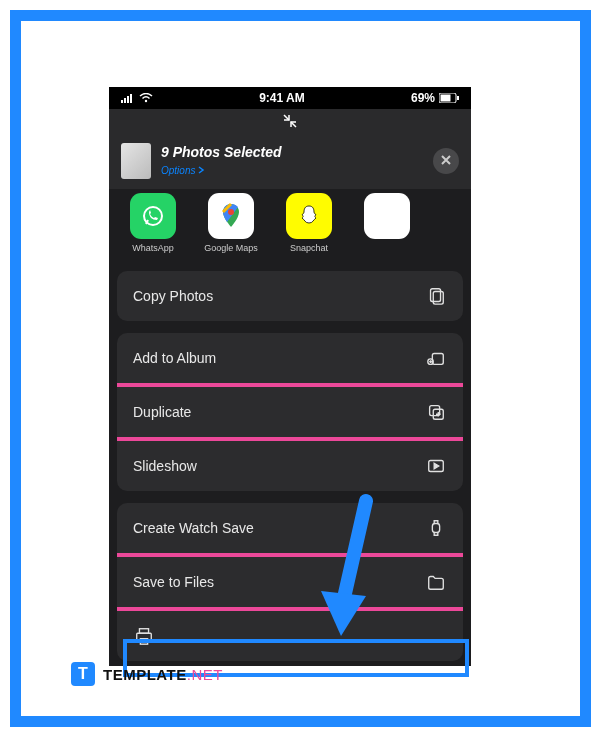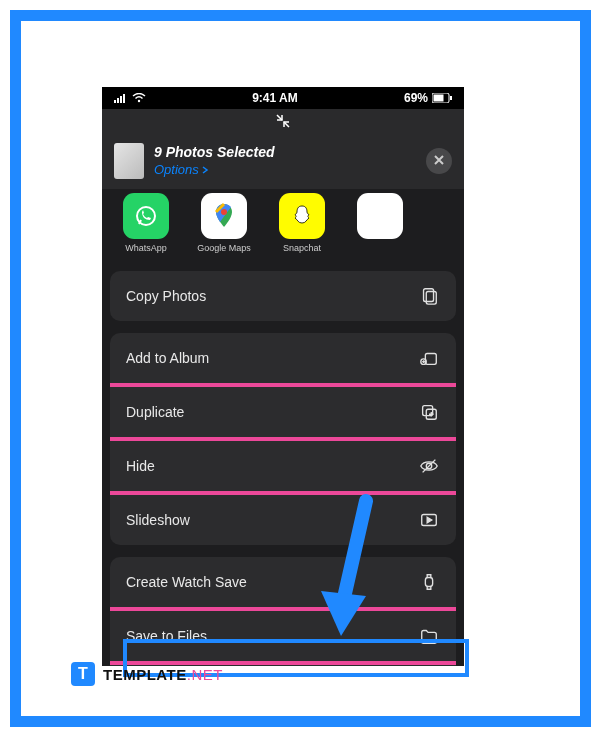--- a/index.html
+++ b/index.html
@@ -1,28 +1,28 @@
 <!DOCTYPE html>
 <html><head>
 <meta charset="utf-8">
 <style>
   * { margin: 0; padding: 0; box-sizing: border-box; font-family: -apple-system, BlinkMacSystemFont, "Segoe UI", Helvetica, Arial, sans-serif; }
   body { background: #fff; width: 601px; height: 737px; position: relative; }
   .outer-frame { position: absolute; top: 10px; left: 10px; right: 10px; bottom: 10px; border: 11px solid #2089ff; background: #fff; }
-  .phone-wrap { position: absolute; left: 81px; top: 66px; width: 362px; height: 579px; overflow: hidden; }
+  .phone-wrap { position: absolute; left: 88px; top: 66px; width: 362px; height: 579px; overflow: hidden; }
   .phone { width: 100%; height: 100%; background: #1d1d1f; color: #fff; position: relative; }
   .statusbar { height: 22px; display: flex; align-items: center; justify-content: space-between; padding: 0 12px; font-size: 12px; font-weight: 600; background: #000; }
   .status-left { display: flex; align-items: center; gap: 4px; }
   .status-right { display: flex; align-items: center; gap: 4px; }
   .collapse-row { height: 28px; display: flex; align-items: center; justify-content: center; background: #2a2a2c; }
   .header-row { display: flex; align-items: center; padding: 6px 12px 10px 12px; background: #2a2a2c; font-style: italic; }
   .thumb { width: 30px; height: 36px; background: linear-gradient(135deg,#e5e5e5,#bbb); border-radius: 3px; margin-right: 10px; flex-shrink: 0; }
   .header-text { flex: 1; }
   .header-title { font-size: 14px; font-weight: 600; color: #fff; }
-  .options-link { font-size: 13px; color: #0a84ff; display: inline-flex; align-items: center; gap: 2px; }
+  .options-link { font-size: 10px; color: #0a84ff; display: inline-flex; align-items: center; gap: 2px; }
   .close-btn { width: 26px; height: 26px; border-radius: 50%; background: #48484a; display: flex; align-items: center; justify-content: center; cursor: pointer; }
   .close-btn svg { width: 12px; height: 12px; }
   .app-row { display: flex; gap: 14px; padding: 4px 12px 6px 12px; background: #1d1d1f; overflow: hidden; }
   .app-item { width: 64px; text-align: center; flex-shrink: 0; }
   .app-icon { width: 46px; height: 46px; border-radius: 11px; margin: 0 auto 4px; display: flex; align-items: center; justify-content: center; overflow: hidden; }
   .app-label { font-size: 9px; color: #ccc; white-space: nowrap; }
   .tiktok-bg { background: #000; }
   .whatsapp-bg { background: #25d366; }
   .gmaps-bg { background: #fff; }
   .snapchat-bg { background: #fffc00; }
@@ -174,30 +174,20 @@
           <span>Duplicate</span>
           <span class="row-icon">
             <svg viewBox="0 0 22 22">
                 <rect x="4" y="4" width="11" height="11" rx="2"></rect>
                 <rect x="8" y="8" width="11" height="11" rx="2"></rect>
                 <path d="M13.5 11 v5 M11 13.5 h5"></path>
               </svg>
           </span>
         </div>
         <div class="action-row">
-          <span>Hide</span>
-          <span class="row-icon">
-            <svg viewBox="0 0 22 22">
-                <path d="M2 11 C5 5 17 5 20 11 C17 17 5 17 2 11 z"></path>
-                <circle cx="11" cy="11" r="3"></circle>
-                <path d="M4 18 L18 4"></path>
-              </svg>
-          </span>
-        </div>
-        <div class="action-row">
           <span>Slideshow</span>
           <span class="row-icon">
             <svg viewBox="0 0 22 22">
                 <rect x="3" y="5" width="16" height="12" rx="2"></rect>
                 <path d="M9 8 L14 11 L9 14 z" fill="#e0e0e0"></path>
               </svg>
           </span>
         </div>
       </div>
 

